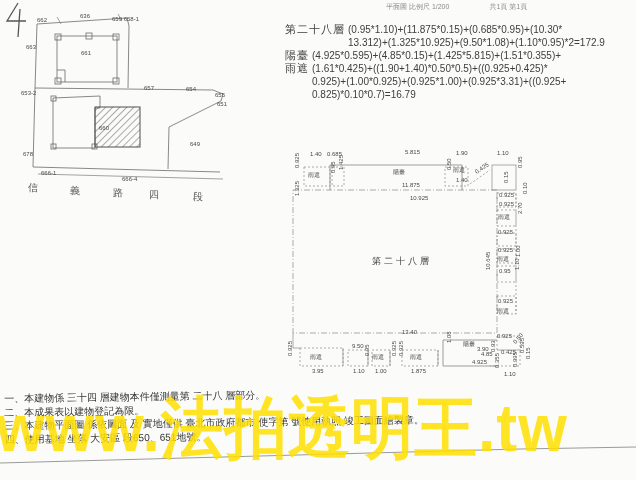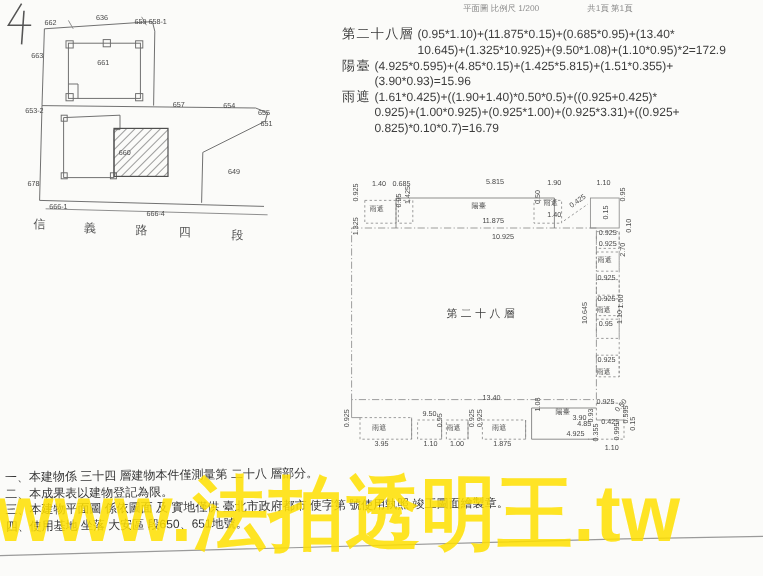--- a/index.html
+++ b/index.html
@@ -107,30 +107,29 @@
 <div class="header">
   <span>平面圖 比例尺  1/200</span>
   <span>共1頁 第1頁</span>
 </div>
 
 <div class="calc">
 
     <div class="calc-entry">
       <span class="calc-label">第二十八層</span>
       <span class="calc-lines">
-        <div>(0.95*1.10)+(11.875*0.15)+(0.685*0.95)+(13.40*</div>
-        <div>10.645)+(1.325*10.925)+(9.50*1.08)+(1.10*0.95)*2=172.9</div>
+        <div>(0.95*1.10)+(11.875*0.15)+(0.685*0.95)+(10.30*</div>
+        <div>13.312)+(1.325*10.925)+(9.50*1.08)+(1.10*0.95)*2=172.9</div>
       </span>
     </div>
 
     <div class="calc-entry">
       <span class="calc-label">陽臺</span>
       <span class="calc-lines">
         <div>(4.925*0.595)+(4.85*0.15)+(1.425*5.815)+(1.51*0.355)+</div>
-        <div>(3.90*0.93)=15.96</div>
       </span>
     </div>
 
     <div class="calc-entry">
       <span class="calc-label">雨遮</span>
       <span class="calc-lines">
         <div>(1.61*0.425)+((1.90+1.40)*0.50*0.5)+((0.925+0.425)*</div>
         <div>0.925)+(1.00*0.925)+(0.925*1.00)+(0.925*3.31)+((0.925+</div>
         <div>0.825)*0.10*0.7)=16.79</div>
       </span>

